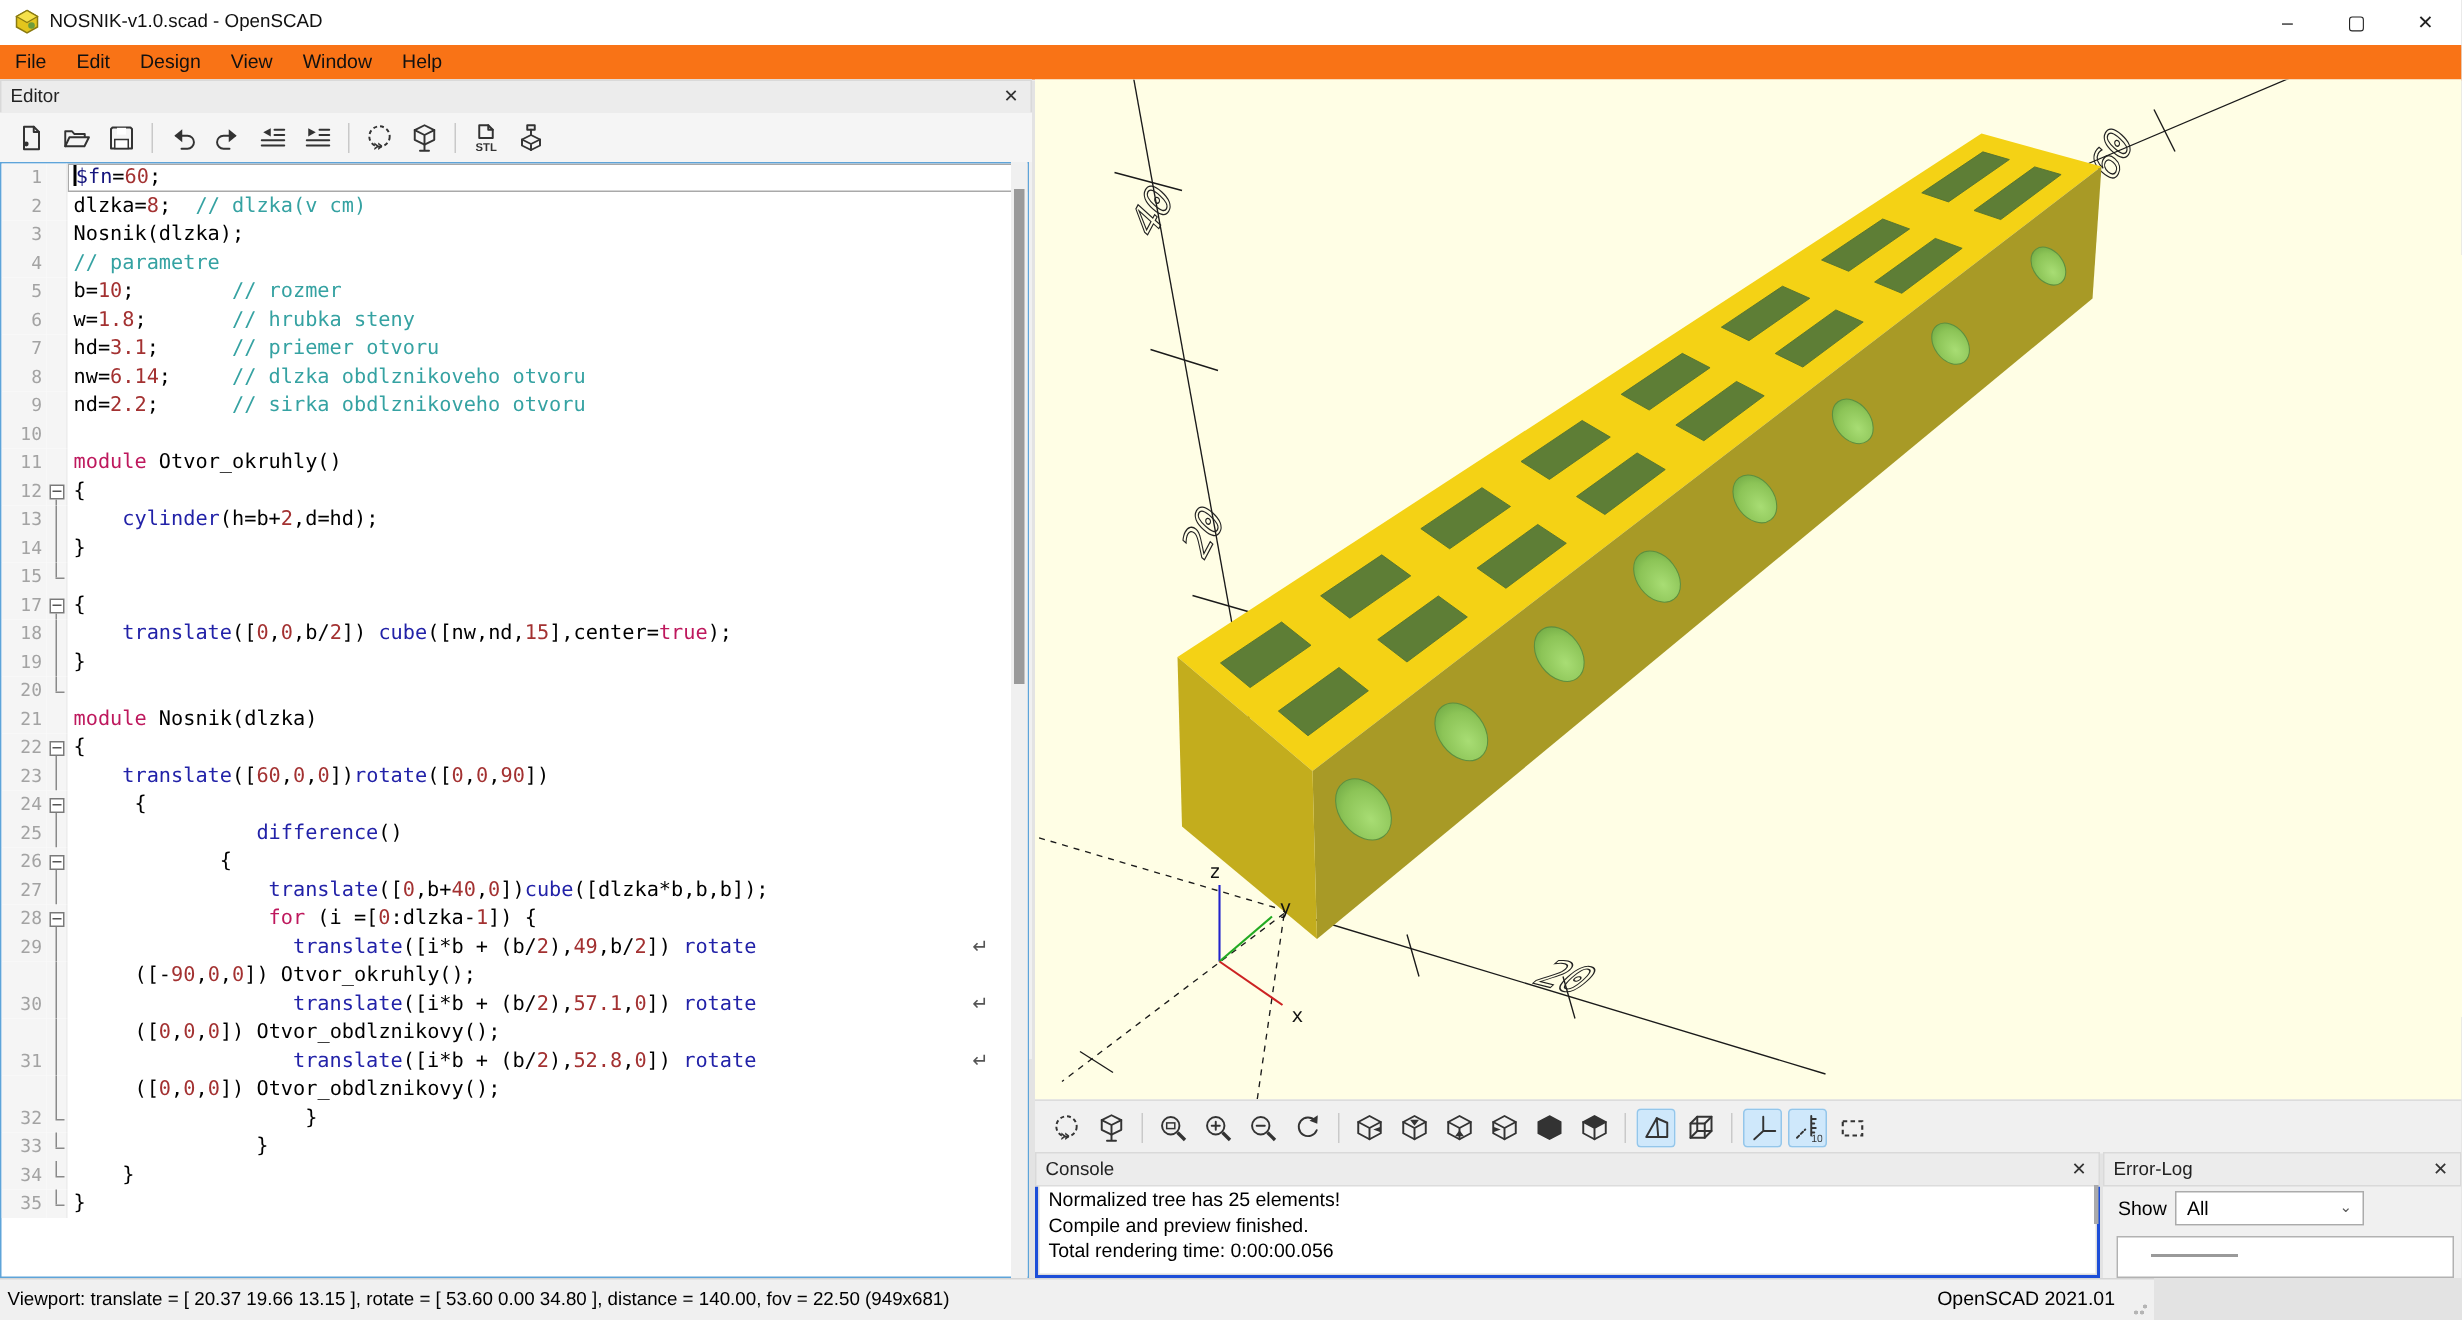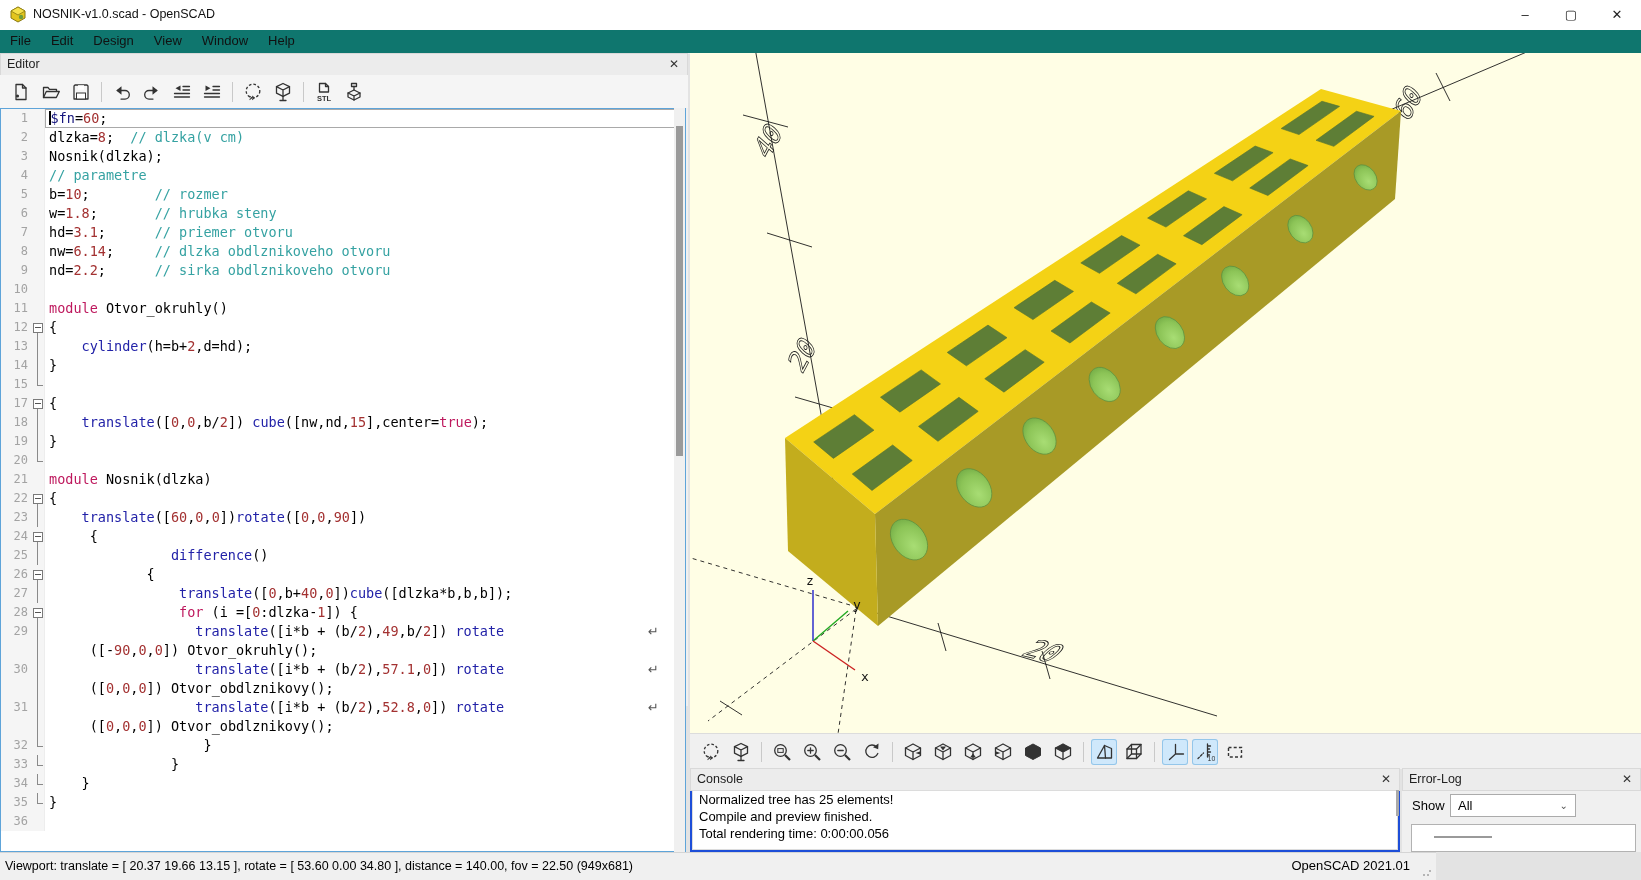--- a/index.html
+++ b/index.html
@@ -6,21 +6,21 @@
   body{width:1641px;height:880px;position:relative;overflow:hidden;background:#e3e3e3;
        font-family:"Liberation Sans",sans-serif;-webkit-font-smoothing:antialiased;}
   .abs{position:absolute;}
   
   #titlebar{left:0;top:0;width:1641px;height:30px;background:#ffffff;border-bottom:1px solid #e8e8e8;}
   #app-icon{left:9px;top:6px;width:18px;height:18px;}
   #win-title{left:33px;top:7px;font-size:12.5px;color:#111;}
   .winbtn{top:0;width:46px;height:30px;text-align:center;line-height:30px;font-size:13px;color:#222;cursor:default;}
   #btn-min{left:1502px;}#btn-max{left:1548px;}#btn-close{left:1594px;}
   
-  #menubar{left:0;top:30px;width:1641px;height:23px;background:#0f766e;border-bottom:1px solid #ececec;}
+  #menubar{left:0;top:30px;width:1641px;height:23px;background:#f97316;border-bottom:1px solid #ececec;}
   .menu-item{display:inline-block;padding:3px 10px 0 10px;font-size:13px;color:#111;height:20px;}
   
   #editor-pane{left:0;top:53px;width:688px;height:653px;background:#f0f0f0;}
   .panel-header{height:21px;background:#ececec;border:1px solid #d9d9d9;font-size:12.5px;color:#222;
                 line-height:20px;padding-left:6px;position:relative;}
   .panel-close{position:absolute;right:8px;top:0;font-size:12px;color:#333;line-height:20px;}
   #ed-toolbar{left:0;top:22px;width:688px;height:33px;background:#f5f5f5;padding-top:0;}
   .tb{display:flex;align-items:center;height:100%;padding-left:6px;}
   .tbtn{width:26px;height:26px;display:flex;align-items:center;justify-content:center;border-radius:3px;margin:0 2px;}
   .tbtn.active{background:#cfe8fb;box-shadow:inset 0 0 0 1px #94c6ea;}
@@ -414,25 +414,20 @@
         </span>
         <span class="ctext"><span class="tok-p">    }</span></span>
       </div>
       <div class="row">
         <span class="ln">35</span>
         <span class="fold">
           <i class="f-end-v"></i>
           <i class="f-end-h"></i>
         </span>
         <span class="ctext"><span class="tok-p">}</span></span>
-      </div>
-      <div class="row">
-        <span class="ln">36</span>
-        <span class="fold"></span>
-        <span class="ctext"></span>
       </div>
     </div>
   <div class="abs" id="ed-scroll">
       <div id="ed-thumb"></div>
     </div>
 </div>
 
 <div class="abs" id="viewport"><svg width="951" height="680" viewBox="0 0 951 680">
       <rect x="0" y="0" width="951" height="680" fill="#FFFEE5"></rect>
       <defs>

